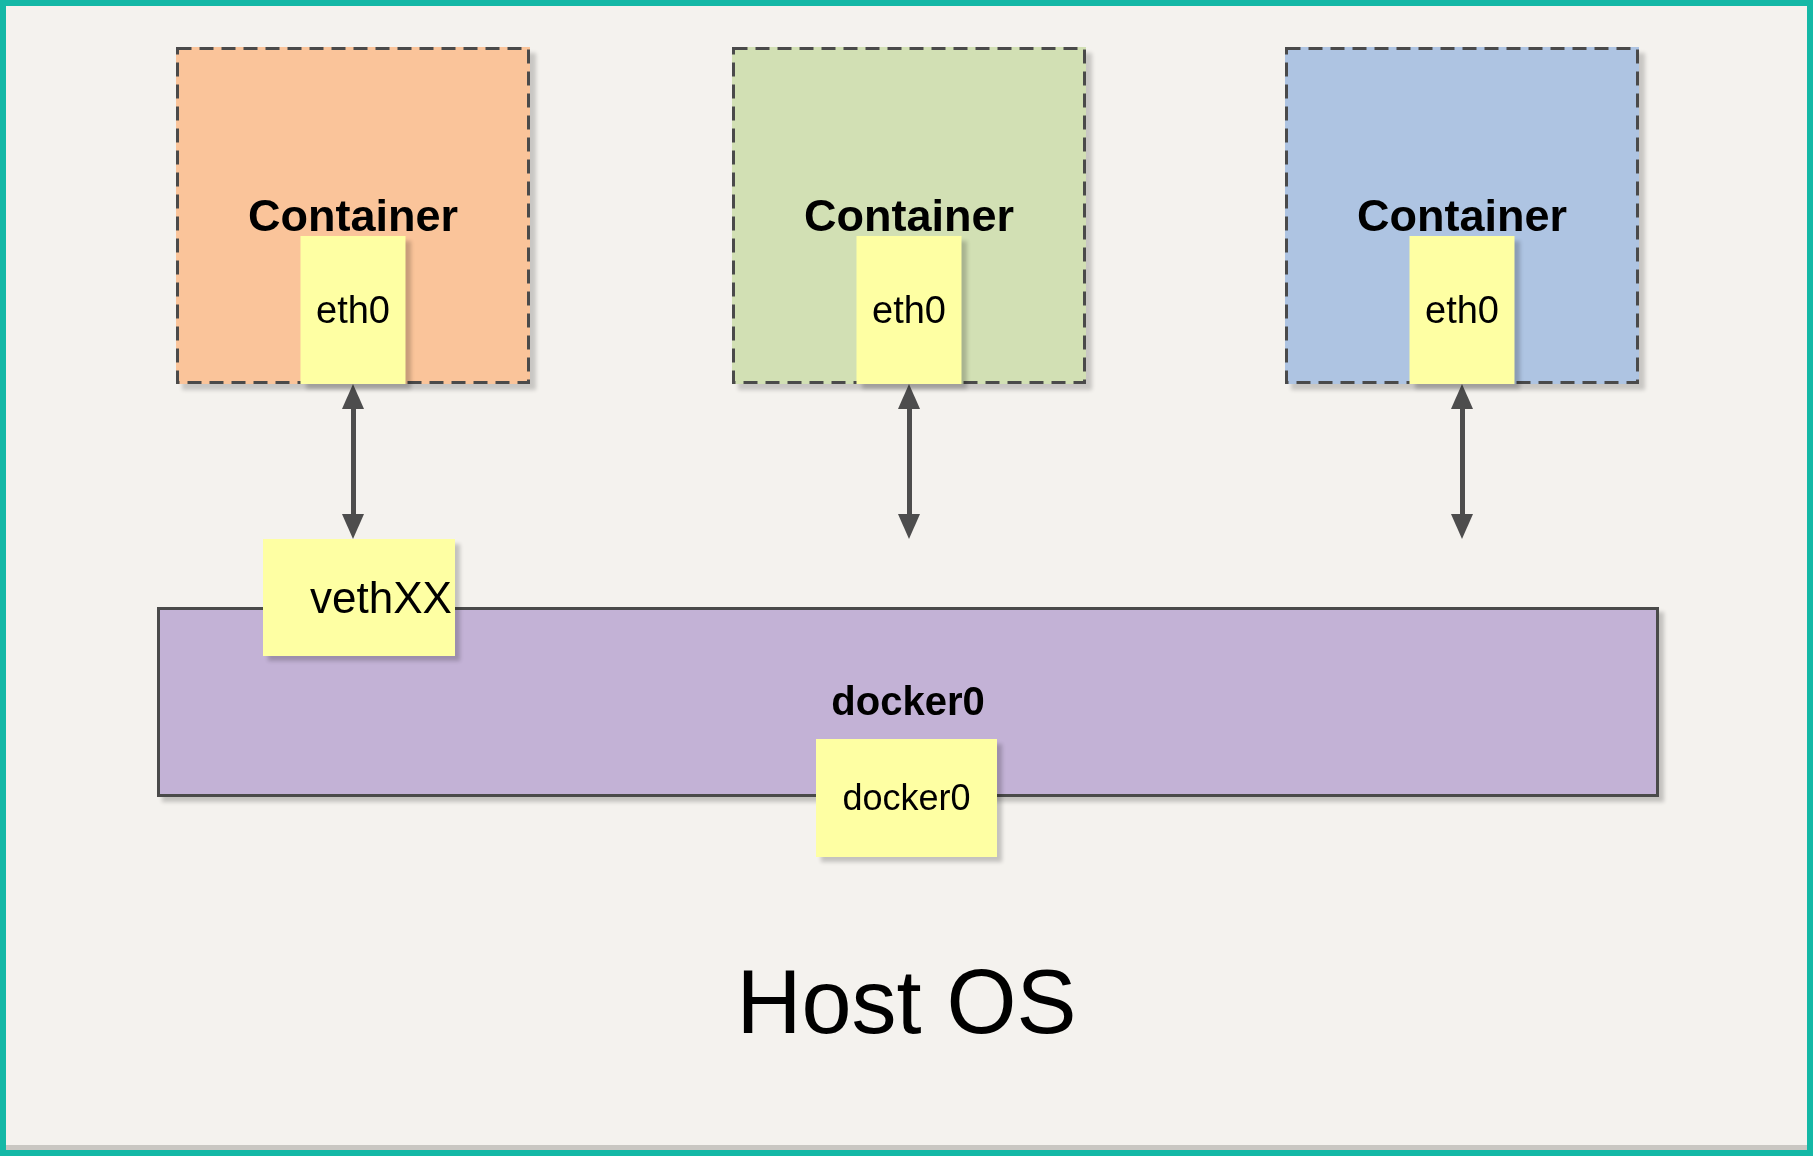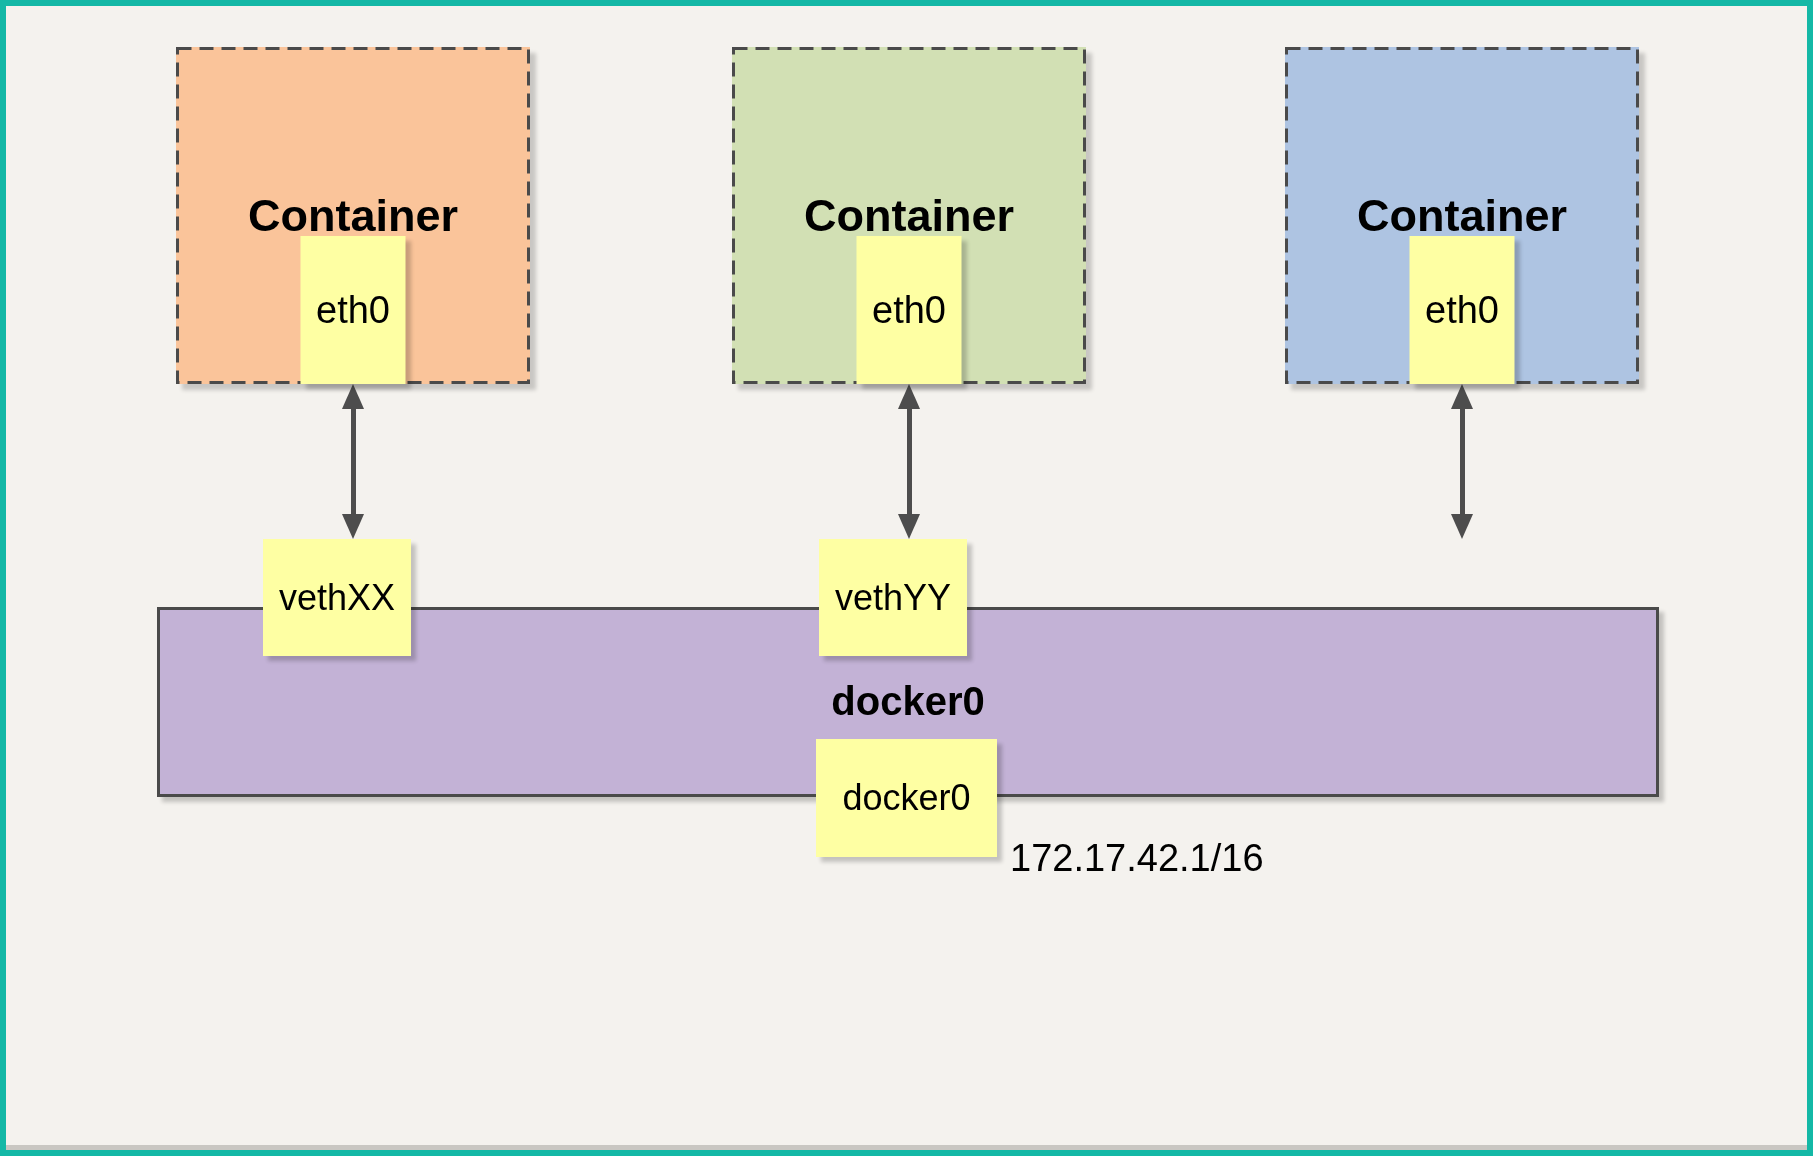--- a/index.html
+++ b/index.html
@@ -120,22 +120,23 @@
     text-align: center;
     font-size: 40px;
     font-weight: bold;
     line-height: 46px;
   }
   
   .veth-box {
     top: 533px;
     width: 148px;
     height: 117px;
-    font-size: 36px;
+    font-size: 44px;
     z-index: 4;
+    padding-left: 44px;
   }
   .veth-box.v1 { left: 257px; }
   .veth-box.v2 { left: 813px; }
   .veth-box.v3 { left: 1366px; }
   
   .docker0-box {
     left: 810px;
     top: 733px;
     width: 181px;
     height: 118px;
@@ -205,20 +206,19 @@
     <div class="arrow-head-up" style="border-bottom-color: rgb(77, 77, 77);"></div>
     <div class="arrow-shaft" style="background-color: rgb(77, 77, 77);"></div>
     <div class="arrow-head-down" style="border-top-color: rgb(77, 77, 77);"></div>
   </div>
 
   <div class="bridge-bar" style="background-color: rgb(195, 178, 214);">
     <div class="bridge-label">docker0</div>
   </div>
 
   <div class="iface-box veth-box v1" style="background-color: rgb(254, 255, 163);">vethXX</div>
-  <div class="iface-box veth-box v2" style="background-color: rgb(254, 255, 163);">vethYY</div>
 
   <div class="iface-box docker0-box" style="background-color: rgb(254, 255, 163);">docker0</div>
 
-  <div class="ip-label">172.17.42.1/16</div>
-
+
+  <div class="host-label">Host OS</div>
 
 </div>
 
 </body></html>

